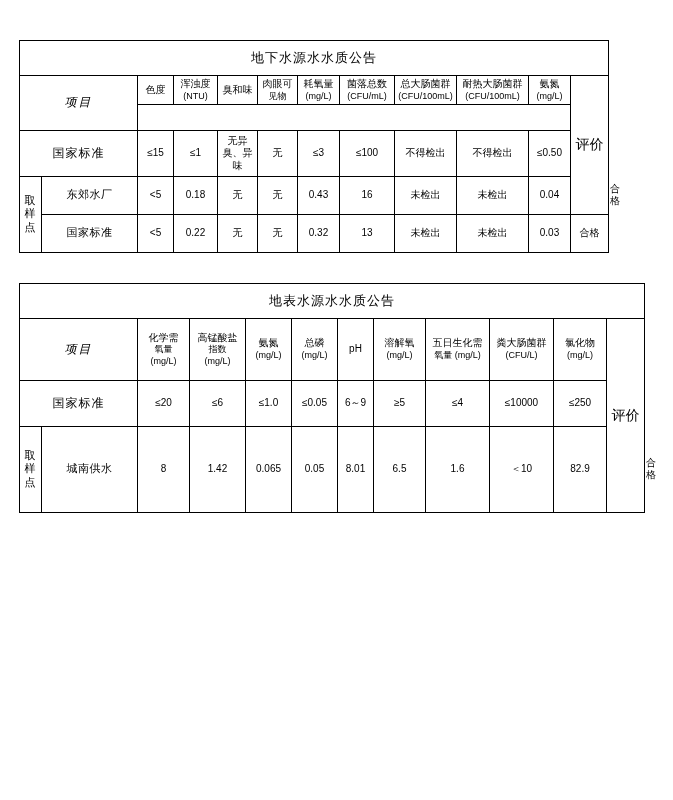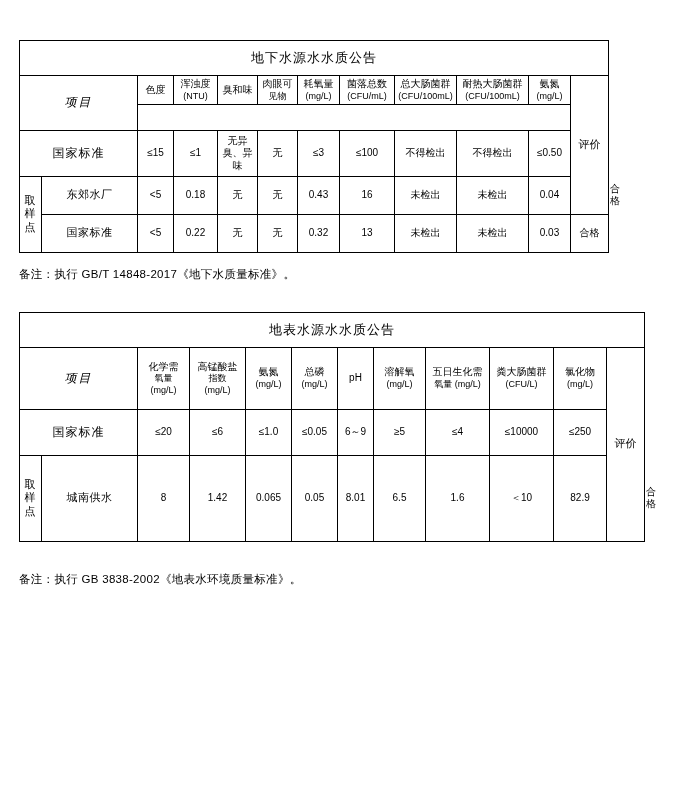--- a/index.html
+++ b/index.html
@@ -62,21 +62,21 @@
   .vert {
     font-size: 11px;
     line-height: 1.5;
     letter-spacing: 1px;
     width: 22px;
   }
   .vert span {
     display: block;
   }
   .eval-head {
-    font-size: 11px;
+    font-size: 14px;
   }
   .note {
     margin-top: 14px;
     font-size: 11.5px;
     letter-spacing: 0.3px;
   }
   .spacer-1 { height: 30px; }
   .top-gap { height: 40px; }
 </style>
 </head>
@@ -184,21 +184,20 @@
         <td>0.32</td>
         <td>13</td>
         <td>未检出</td>
         <td>未检出</td>
         <td>0.03</td>
         <td>合格</td>
       </tr>
     </tbody>
   </table>
 
-  <div class="note">备注：执行 GB/T 14848-2017《地下水质量标准》。</div>
 
   <div class="spacer-1"></div>
 
   <table class="wq">
     <colgroup>
       <col style="width:22px">
       <col style="width:96px">
       <col style="width:52px">
       <col style="width:56px">
       <col style="width:46px">
@@ -281,15 +280,14 @@
         <td>8.01</td>
         <td>6.5</td>
         <td>1.6</td>
         <td>＜10</td>
         <td>82.9</td>
         <td>合格</td>
       </tr>
     </tbody>
   </table>
 
-  <div class="note" style="margin-top:30px;">备注：执行 GB 3838-2002《地表水环境质量标准》。</div>
 
 </div>
 
 </body></html>

